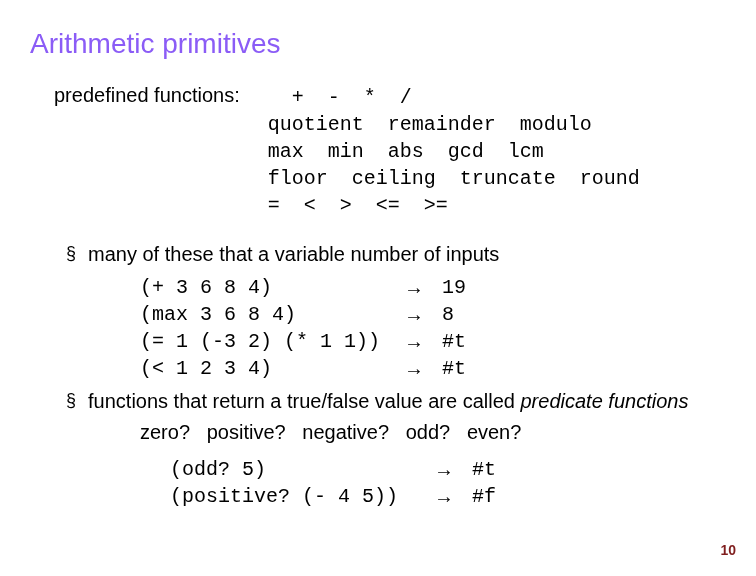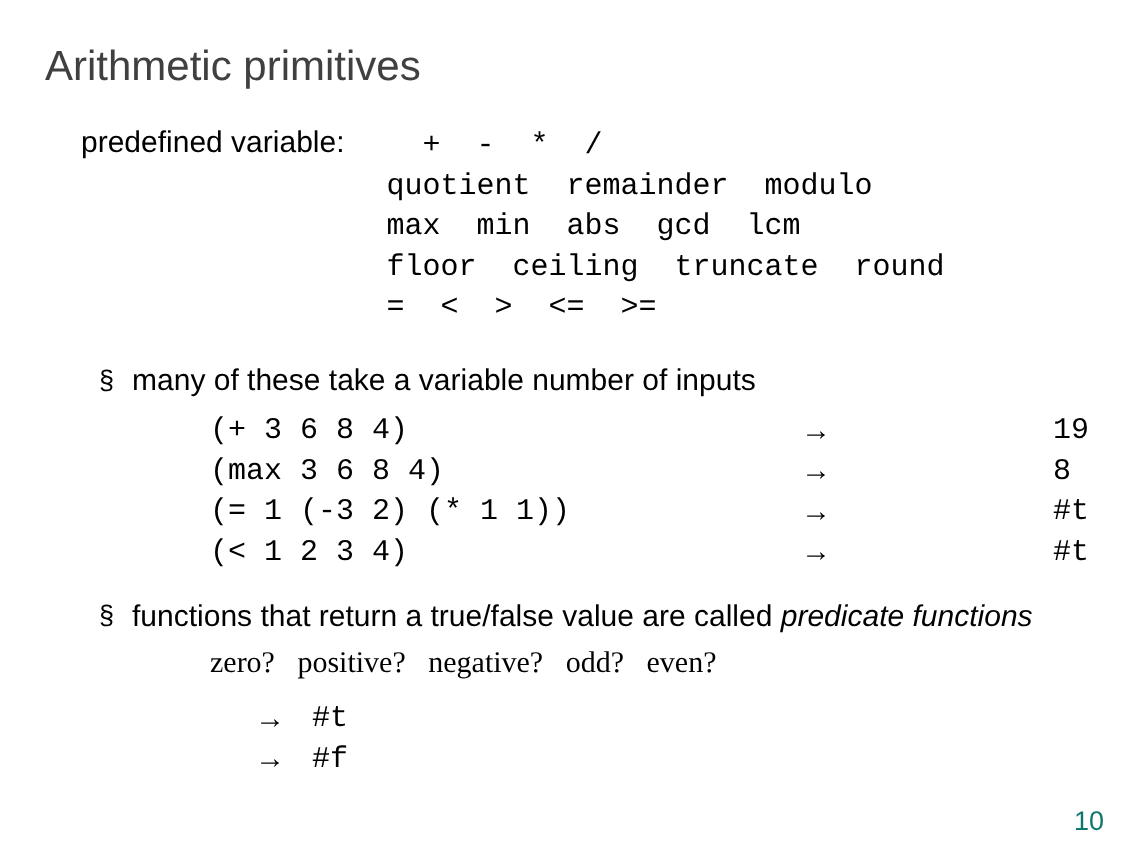--- a/index.html
+++ b/index.html
@@ -6,21 +6,21 @@
   body {
     width: 756px;
     height: 576px;
     background: #ffffff;
     font-family: Arial, Helvetica, sans-serif;
     color: #000000;
     position: relative;
     padding: 28px 30px 0 30px;
   }
   .title {
-    color: #404040;
+    color: #8b5cf6;
     font-size: 28px;
     font-weight: normal;
     margin-bottom: 24px;
   }
   .row1 {
     display: flex;
     margin-left: 24px;
     margin-bottom: 24px;
   }
   .predefined-label {
@@ -47,72 +47,72 @@
   .bullet-text {
     font-size: 20px;
   }
   .example-block {
     display: flex;
     margin-left: 110px;
     font-family: "Courier New", Courier, monospace;
     font-size: 20px;
     line-height: 1.35;
     white-space: pre;
-    margin-bottom: 18px;
-    justify-content: space-between;
+    margin-bottom: 8px;
   }
   .example-left { }
   .example-arrows {
     margin-left: 0;
     font-family: Arial, sans-serif;
   }
   .example-right {
     margin-left: 18px;
   }
   .pred-label {
-    font-family: Liberation Serif, serif;
+    font-family: Liberation Sans, sans-serif;
     font-size: 20px;
     margin-left: 110px;
     white-space: pre;
     margin-bottom: 12px;
   }
   .italic { font-style: italic; margin-top: 32px; }
   .page-num {
     position: absolute;
     bottom: 18px;
     right: 20px;
-    color: #0f766e;
-    font-size: 18px;
+    color: #7f1d1d;
+    font-size: 14px;
+    font-weight: bold;
   }
   .ex-block2 {
     display: flex;
     margin-left: 140px;
     font-family: "Courier New", Courier, monospace;
     font-size: 20px;
     line-height: 1.35;
     white-space: pre;
   }
 </style>
 </head>
 <body>
 
 <div class="title">Arithmetic primitives</div>
 
 <div class="row1">
-  <div class="predefined-label">predefined variable:</div>
+  <div class="predefined-label">predefined functions:</div>
   <div class="fn-list">  +  -  *  /
 quotient  remainder  modulo
 max  min  abs  gcd  lcm
 floor  ceiling  truncate  round
 =  &lt;  &gt;  &lt;=  &gt;=</div>
 </div>
 
 <div class="bullet">
   <div class="bullet-mark">§</div>
-  <div class="bullet-text">many of these take a variable number of inputs</div>
+  <div class="bullet-text">many of these that a variable number of inputs</div>
 </div>
 
 <div class="example-block">
   <div class="example-left">(+ 3 6 8 4)           
 (max 3 6 8 4)         
 (= 1 (-3 2) (* 1 1))  
 (&lt; 1 2 3 4)           </div>
   <div class="example-arrows">→
 →
 →
@@ -126,19 +126,21 @@
 <div class="bullet">
   <div class="bullet-mark">§</div>
   <div class="bullet-text">
     <span>functions that return a true/false value are called </span><span class="italic">predicate functions</span>
   </div>
 </div>
 
 <div class="pred-label">zero?   positive?   negative?   odd?   even?</div>
 
 <div class="ex-block2">
+  <div class="example-left">(odd? 5)              
+(positive? (- 4 5))   </div>
   <div class="example-arrows">→
 →</div>
   <div class="example-right">#t
 #f</div>
 </div>
 
 <div class="page-num">10</div>
 
 </body></html>

